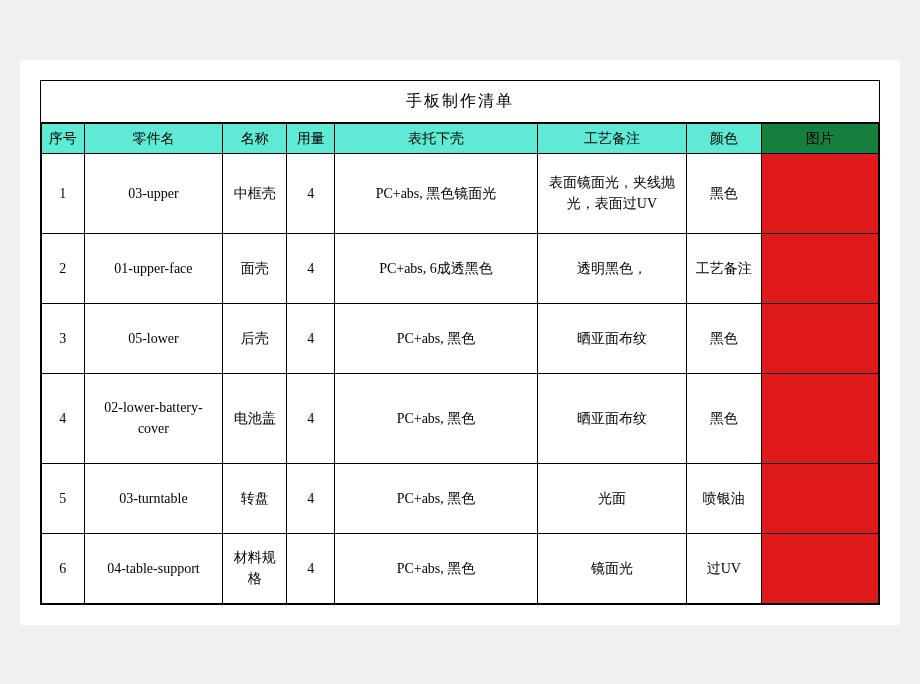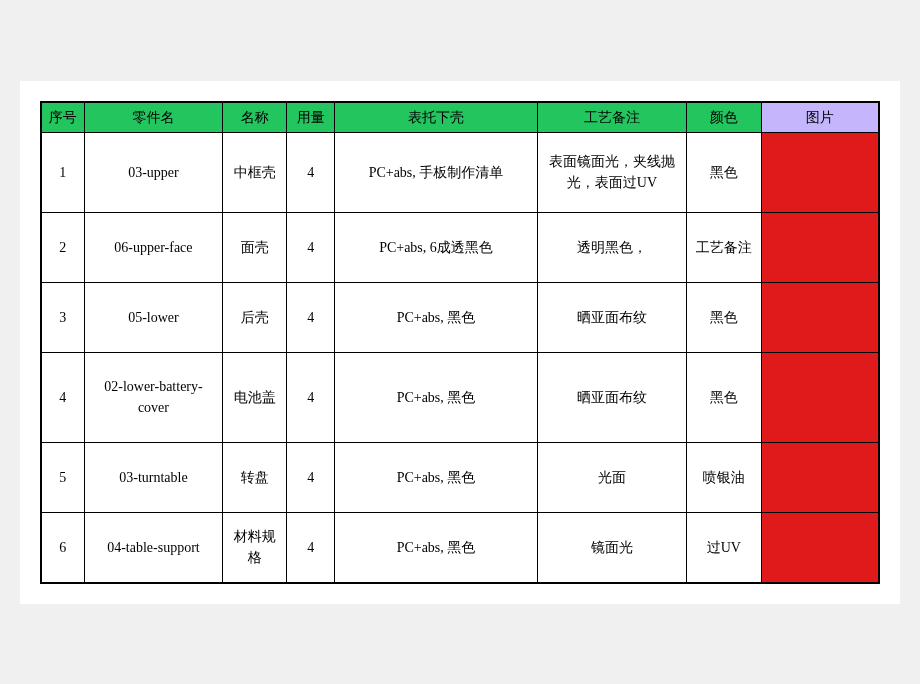--- a/index.html
+++ b/index.html
@@ -45,48 +45,49 @@
     th, td {
       border: 1px solid #000;
       text-align: center;
       vertical-align: middle;
       padding: 4px 6px;
       line-height: 1.5;
     }
 
     th {
       font-weight: normal;
-      background: #22c55e;
+      background: #5eead4;
     }
 
     .col-seq { width: 40px; }
     .col-part { width: 130px; }
     .col-name { width: 60px; }
     .col-qty { width: 45px; }
     .col-spec { width: 190px; }
     .col-process { width: 140px; }
     .col-color { width: 70px; }
     .col-image { width: 110px; }
 
     
     .red-cell {
       background-color: #e0191b;
       padding: 0;
     }
 
     
     th.col-image {
-      background: #c4b5fd;
+      background: #15803d;
     }
   </style>
 </head>
 <body>
 
 <div class="page-container">
   <div class="table-wrapper">
+    <div class="table-title">手板制作清单</div>
     <table>
       <colgroup>
         <col class="col-seq">
         <col class="col-part">
         <col class="col-name">
         <col class="col-qty">
         <col class="col-spec">
         <col class="col-process">
         <col class="col-color">
         <col class="col-image">
@@ -102,28 +103,28 @@
           <th>颜色</th>
           <th class="col-image">图片</th>
         </tr>
       </thead>
       <tbody id="table-body">
       <tr style="height: 80px;">
             <td>1</td>
             <td>03-upper</td>
             <td>中框壳</td>
             <td>4</td>
-            <td>PC+abs, 手板制作清单</td>
+            <td>PC+abs, 黑色镜面光</td>
             <td>表面镜面光，夹线抛光，表面过UV</td>
             <td>黑色</td>
             <td class="red-cell"></td>
           </tr>
           <tr style="height: 70px;">
             <td>2</td>
-            <td>06-upper-face</td>
+            <td>01-upper-face</td>
             <td>面壳</td>
             <td>4</td>
             <td>PC+abs, 6成透黑色</td>
             <td>透明黑色，</td>
             <td>工艺备注</td>
             <td class="red-cell"></td>
           </tr>
           <tr style="height: 70px;">
             <td>3</td>
             <td>05-lower</td>

